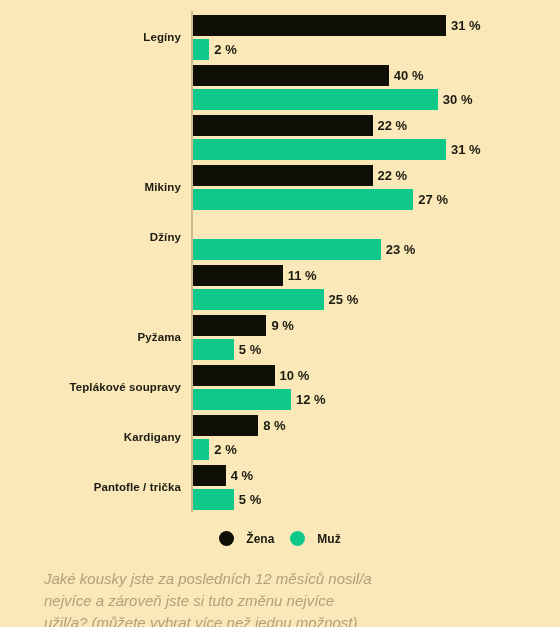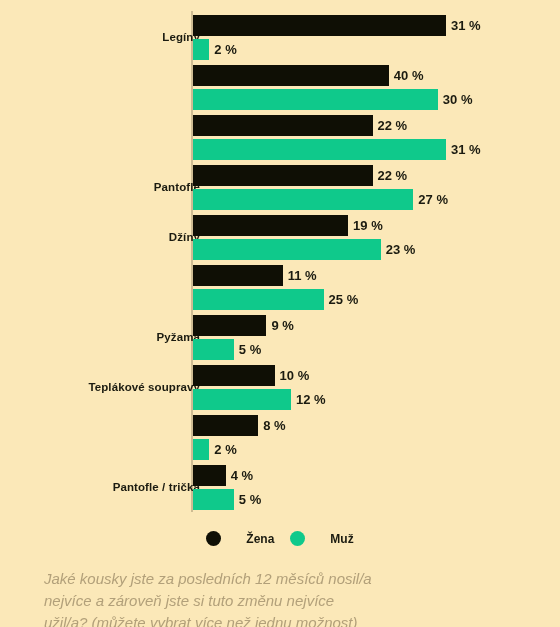--- a/index.html
+++ b/index.html
@@ -60,21 +60,20 @@
     height: 46px;
     display: flex;
     align-items: center;
     justify-content: flex-end;
     font-size: 11.5px;
     font-weight: bold;
     color: #1b1b10;
     letter-spacing: 0.1px;
     text-align: right;
     line-height: 1.15;
-    margin-left: 19px;
   }
 
   .bar-row {
     position: absolute;
     left: 193px;
     height: 21px;
     display: flex;
     align-items: center;
   }
   .bar-row.female { top: 0px; }
@@ -102,21 +101,21 @@
     top: 531px;
     width: 560px;
     display: flex;
     align-items: center;
     justify-content: center;
     gap: 16px;
   }
   .legend-item {
     display: flex;
     align-items: center;
-    gap: 25px;
+    gap: 12px;
   }
   .legend-dot {
     width: 15px;
     height: 15px;
     border-radius: 50%;
     display: block;
   }
   .legend-dot.female { background: #0f0f05; }
   .legend-dot.male   { background: #0fc98b; }
   .legend-label {
@@ -171,36 +170,32 @@
           <div class="bar-row female">
             <div class="bar female" style="width: 179.548px; background: rgb(15, 15, 5);"></div>
             <span class="bar-value">22 %</span>
           </div>
           <div class="bar-row male">
             <div class="bar male" style="width: 253px; background: rgb(15, 201, 139);"></div>
             <span class="bar-value">31 %</span>
           </div>
         </div>
         <div class="group">
-          <div class="cat-label">Pantofle</div>
+          <div class="cat-label">Mikiny</div>
           <div class="bar-row female">
             <div class="bar female" style="width: 179.548px; background: rgb(15, 15, 5);"></div>
             <span class="bar-value">22 %</span>
           </div>
           <div class="bar-row male">
             <div class="bar male" style="width: 220.355px; background: rgb(15, 201, 139);"></div>
             <span class="bar-value">27 %</span>
           </div>
         </div>
         <div class="group">
           <div class="cat-label">Džíny</div>
-          <div class="bar-row female">
-            <div class="bar female" style="width: 155.065px; background: rgb(15, 15, 5);"></div>
-            <span class="bar-value">19 %</span>
-          </div>
           <div class="bar-row male">
             <div class="bar male" style="width: 187.71px; background: rgb(15, 201, 139);"></div>
             <span class="bar-value">23 %</span>
           </div>
         </div>
         <div class="group">
           <div class="bar-row female">
             <div class="bar female" style="width: 89.7742px; background: rgb(15, 15, 5);"></div>
             <span class="bar-value">11 %</span>
           </div>
@@ -225,20 +220,21 @@
           <div class="bar-row female">
             <div class="bar female" style="width: 81.6129px; background: rgb(15, 15, 5);"></div>
             <span class="bar-value">10 %</span>
           </div>
           <div class="bar-row male">
             <div class="bar male" style="width: 97.9355px; background: rgb(15, 201, 139);"></div>
             <span class="bar-value">12 %</span>
           </div>
         </div>
         <div class="group">
+          <div class="cat-label">Kardigany</div>
           <div class="bar-row female">
             <div class="bar female" style="width: 65.2903px; background: rgb(15, 15, 5);"></div>
             <span class="bar-value">8 %</span>
           </div>
           <div class="bar-row male">
             <div class="bar male" style="width: 16.3226px; background: rgb(15, 201, 139);"></div>
             <span class="bar-value">2 %</span>
           </div>
         </div>
         <div class="group">

